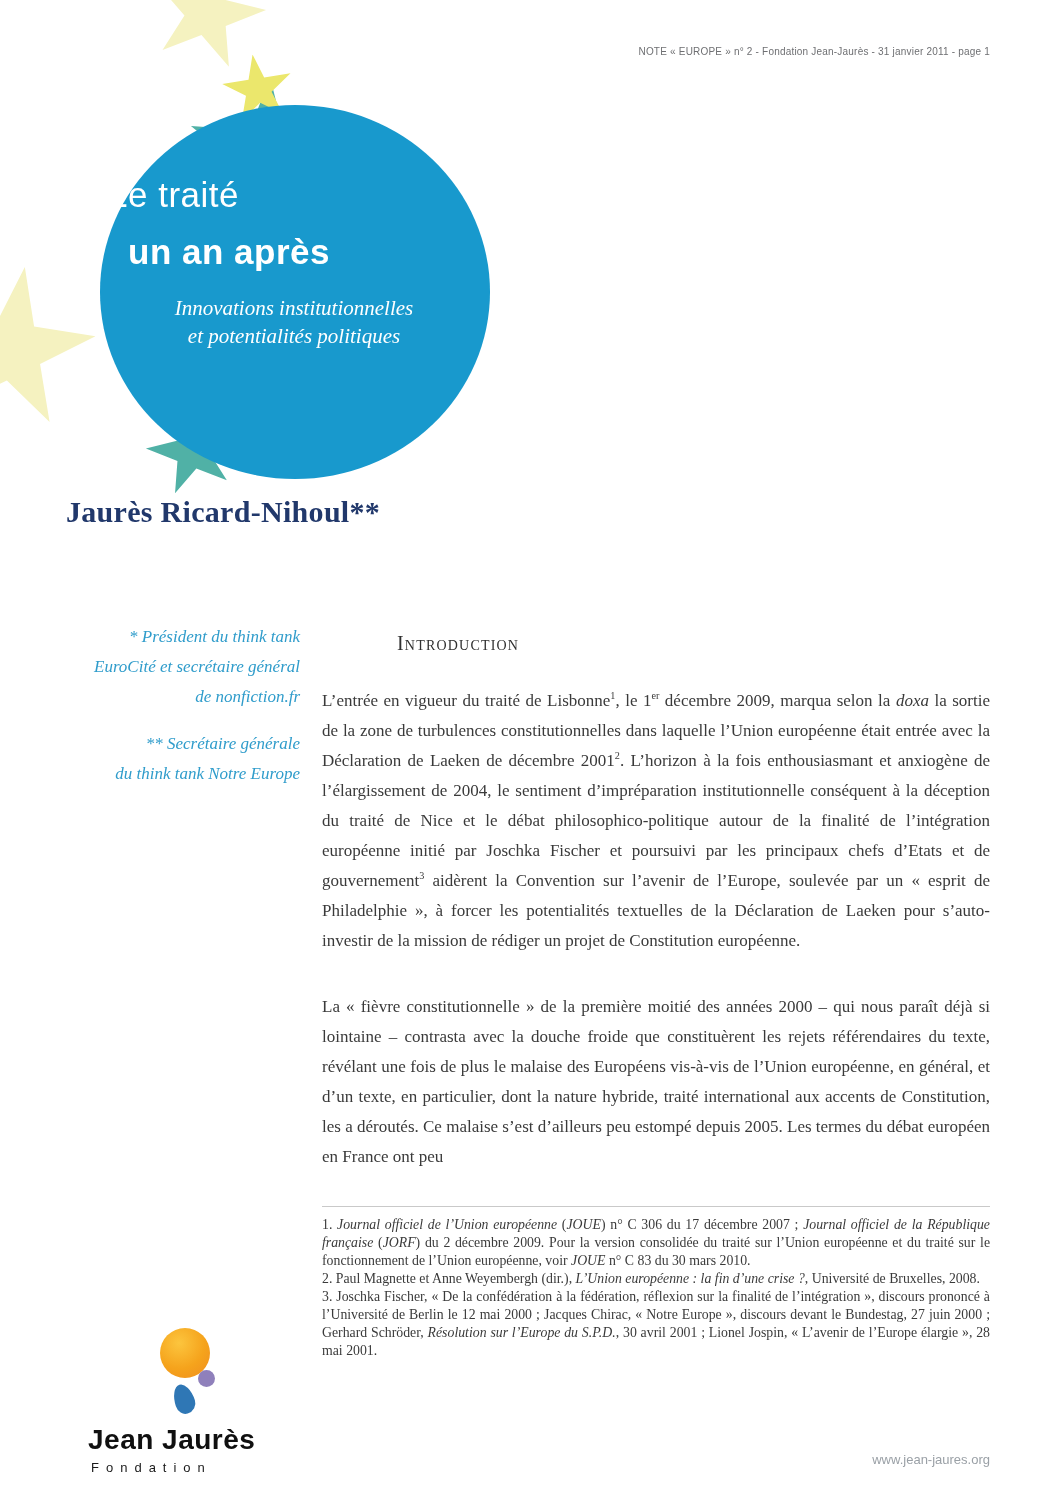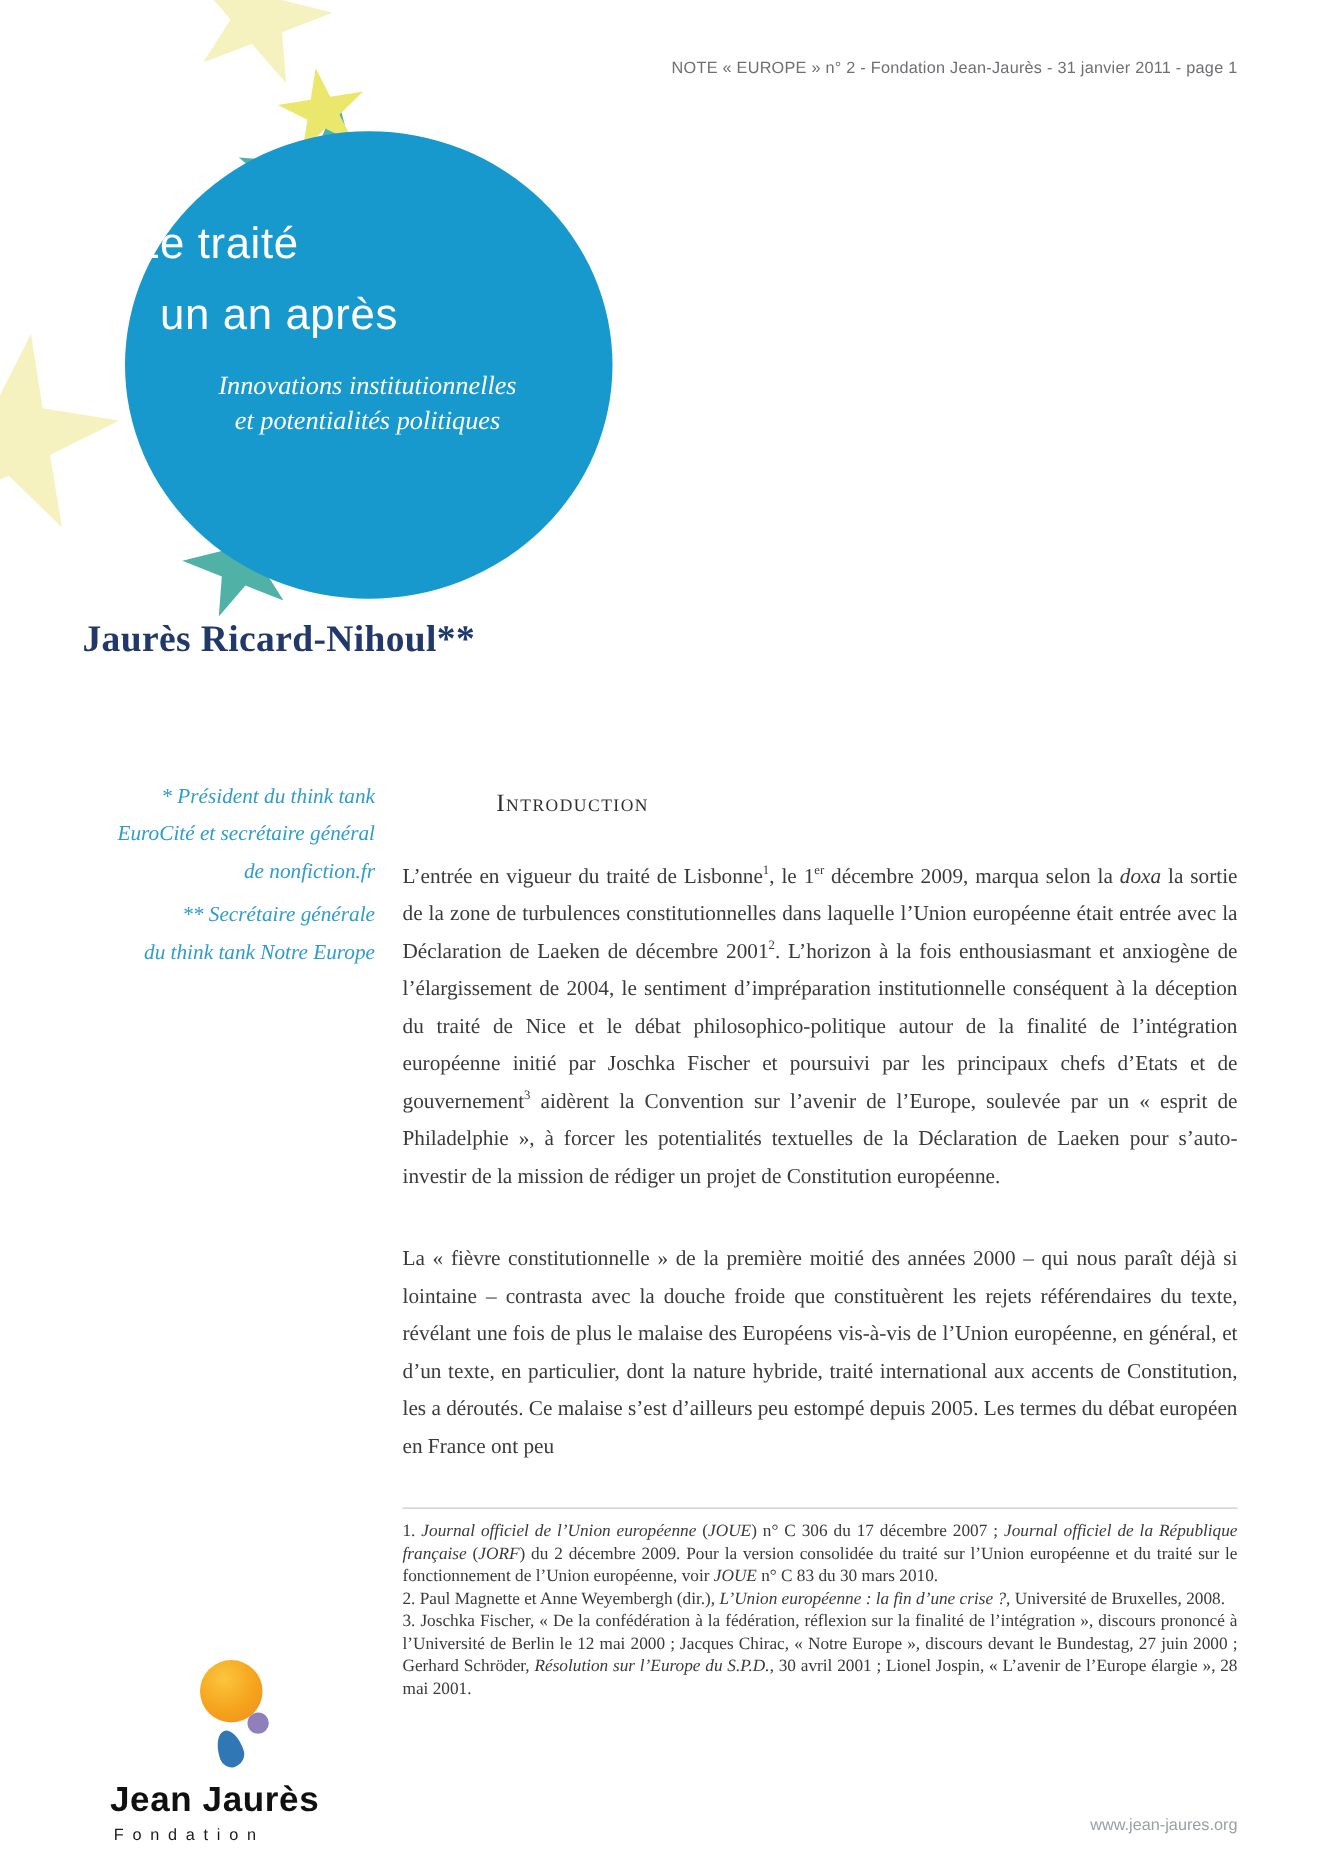--- a/index.html
+++ b/index.html
@@ -7,21 +7,21 @@
   .page {
     position:relative; width:1058px; height:1497px;
     background:#ffffff; overflow:hidden;
     font-family:"Liberation Serif", serif;
   }
 
   
   .page-header {
     position:absolute; top:46px; right:68px;
     font-family:"Liberation Sans", sans-serif;
-    font-size:13px; color:#6e6f72; letter-spacing:0.2px;
+    font-size:10px; color:#6e6f72; letter-spacing:0.2px;
   }
   .page-footer {
     position:absolute; top:1452px; right:68px;
     font-family:"Liberation Sans", sans-serif;
     font-size:13px; color:#9aa0a6; cursor:pointer;
   }
 
   
   .star {
     position:absolute; z-index:1;
@@ -37,40 +37,40 @@
   .bubble {
     position:absolute; left:100px; top:105px; width:390px; height:374px;
     background:#1899cd; border-radius:50%; z-index:2;
   }
   .title-block { position:absolute; left:108px; top:166px; z-index:3; color:#ffffff; }
   .title-line {
     font-family:"Liberation Sans", sans-serif;
     font-size:35px; line-height:57px; font-weight:normal; letter-spacing:0.5px;
   }
   .title-line.l2 { padding-left:8px; }
-  .title-line.l3 { padding-left:20px; }
+  .title-line.l3 { padding-left:20px;font-weight:bold; }
   .subtitle {
     margin-top:14px; width:372px; text-align:center;
     font-style:italic; font-size:21px; line-height:28px;
   }
 
   
   .authors { position:absolute; left:66px; top:490px; }
   .author {
     font-size:30px; font-weight:bold; color:#21386b;
     line-height:43px; letter-spacing:0.3px;
   }
 
   
   .author-notes {
     position:absolute; left:58px; top:622px; width:242px;
     text-align:right; font-style:italic; color:#2f9ccb;
     font-size:17px; line-height:30px;
   }
-  .note + .note { margin-top:5px; }
+  .note + .note { margin-top:17px; }
 
   
   .main-col {
     position:absolute; left:322px; top:628px; width:668px;
     color:#3a3a3a; font-size:17px; line-height:30px; text-align:justify;
   }
   .section-heading {
     font-variant:small-caps; font-size:20px; letter-spacing:1.2px;
     color:#2f2f2f; margin-left:75px; text-align:left;
   }

